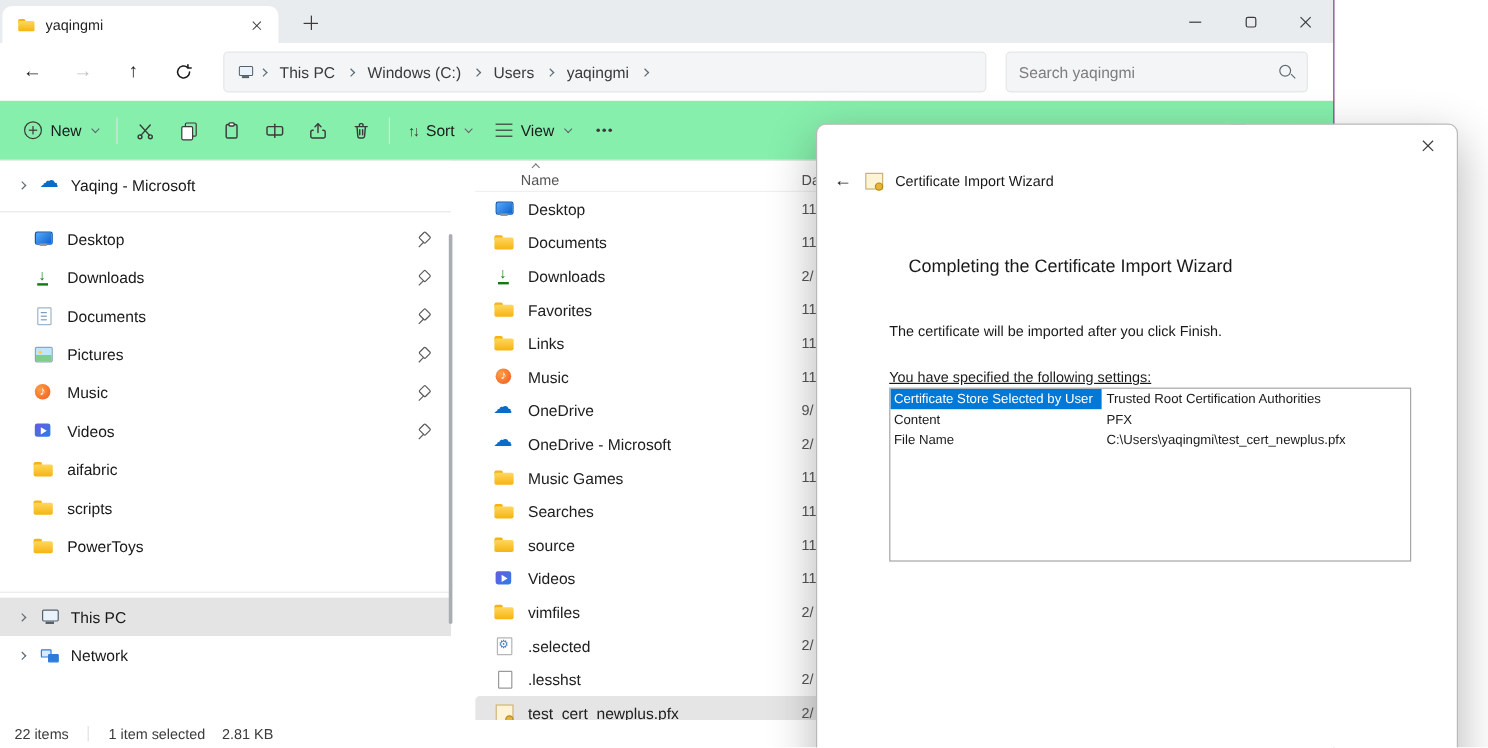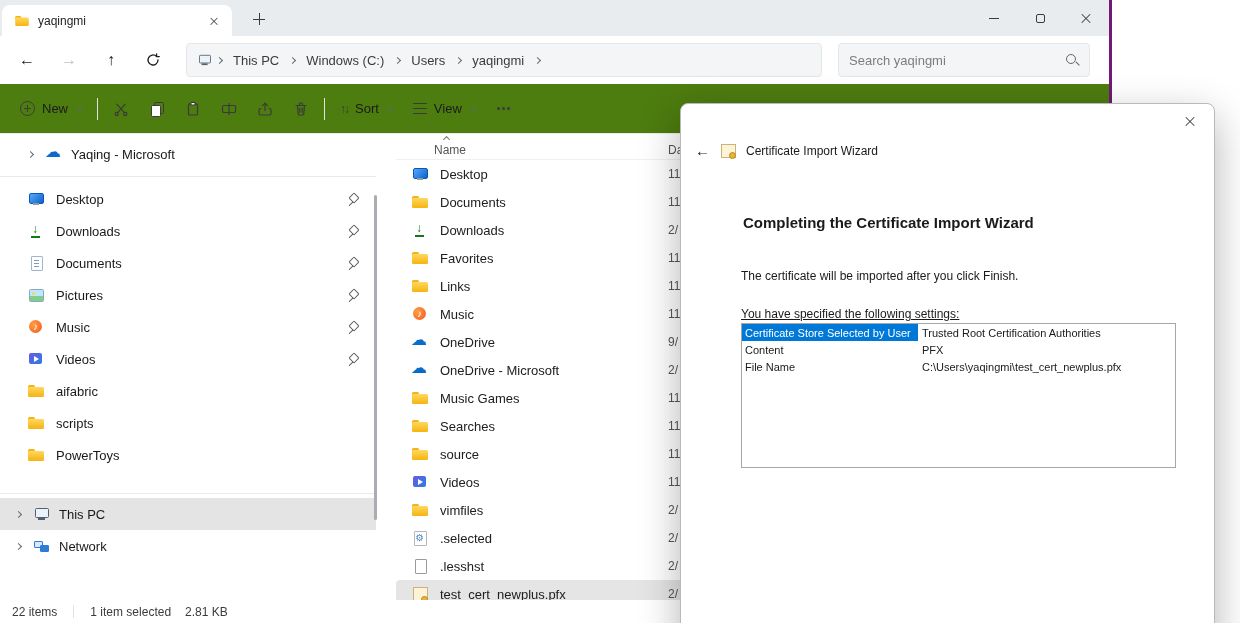--- a/index.html
+++ b/index.html
@@ -1,20 +1,20 @@
 <!DOCTYPE html>
 <html><head>
 <meta charset="utf-8">
 <style>
   * { margin:0; padding:0; box-sizing:border-box; }
   body { background:#fff; font-family:"Liberation Sans","DejaVu Sans",sans-serif; }
   .screen { position:relative; width:1240px; height:623px; background:#fff; overflow:hidden; }
 
   
-  .explorer { position:absolute; left:0; top:0; width:1112px; height:623px; background:#fff; border-right:3px solid #701a75; }
+  .explorer { position:absolute; left:0; top:0; width:1112px; height:623px; background:#fff; border-right:1px solid #701a75; }
 
   .tabstrip { position:absolute; left:0; top:0; width:100%; height:36px; background:#e8ecef; }
   .tab { position:absolute; left:2px; top:5px; width:230px; height:31px; background:#fff; border-radius:8px 8px 0 0;
          display:flex; align-items:center; gap:8px; padding:0 8px 0 12px; font-size:12px; color:#242424; }
   .tab-title { flex:1; white-space:nowrap; overflow:hidden; }
   .tab-close { width:20px; height:20px; border-radius:4px; display:flex; align-items:center; justify-content:center; }
   .newtab { position:absolute; left:246px; top:7px; width:26px; height:24px; border-radius:4px; display:flex; align-items:center; justify-content:center; }
   .win-controls { position:absolute; right:0; top:0; height:36px; display:flex; }
   .wc { width:46px; height:36px; display:flex; align-items:center; justify-content:center; }
   .min-ic { width:10px; height:1px; background:#3b3b3b; }
@@ -45,41 +45,41 @@
   .chev-down { transform:rotate(45deg); margin-left:2px; margin-top:-3px; }
   .chev-up { transform:rotate(-135deg); }
   .searchbox { margin-left:16px; width:252px; height:34px; background:#f3f5f6; border:1px solid #e4e7e9; border-radius:4px;
                display:flex; align-items:center; padding:0 10px; }
   .searchbox input { flex:1; border:none; outline:none; background:transparent; font-size:13px; color:#333; font-family:inherit; }
   .searchbox input::placeholder { color:#7d7d7d; }
   .search-ic { width:13px; height:13px; position:relative; }
   .search-ic::before { content:''; position:absolute; left:0; top:0; width:8px; height:8px; border:1.4px solid #5f6a72; border-radius:50%; }
   .search-ic::after { content:''; position:absolute; left:8.5px; top:9px; width:5px; height:1.4px; background:#5f6a72; transform:rotate(45deg); }
 
-  .cmdbar { position:absolute; top:84px; left:0; width:100%; height:50px; background:#4d7c0f; border-bottom:1px solid #ececec;
+  .cmdbar { position:absolute; top:84px; left:0; width:100%; height:50px; background:#86efac; border-bottom:1px solid #ececec;
             display:flex; align-items:center; padding:0 10px; }
   .cmd { display:flex; align-items:center; gap:7px; height:36px; padding:0 10px; border-radius:4px; font-size:13px; color:#1b1b1b; }
   .cmd-ic { width:36px; justify-content:center; padding:0; }
   .vsep { width:1px; height:22px; background:#e2e2e2; margin:0 5px; }
   .circle-plus { width:15px; height:15px; border:1.2px solid #3b3b3b; border-radius:50%; position:relative; }
   .circle-plus::before, .circle-plus::after { content:''; position:absolute; background:#3b3b3b; }
   .circle-plus::before { left:3px; top:6px; width:7px; height:1.1px; }
   .circle-plus::after { left:6px; top:3px; width:1.1px; height:7px; }
   .copy-ic { position:relative; width:14px; height:14px; }
   .copy-ic::before { content:''; position:absolute; left:4px; top:0; width:8px; height:10px; border:1.2px solid #3b3b3b; border-radius:1.5px; }
   .copy-ic::after { content:''; position:absolute; left:1px; top:3px; width:8px; height:10px; border:1.2px solid #3b3b3b; border-radius:1.5px; background:#fff; }
   .sort-ic::before { content:'↑↓'; letter-spacing:-2px; font-size:12px; color:#3b3b3b; }
   .view-ic { width:14px; height:11px; border-top:1.4px solid #3b3b3b; border-bottom:1.4px solid #3b3b3b; position:relative; }
   .view-ic::before { content:''; position:absolute; left:0; top:3.8px; width:14px; height:1.4px; background:#3b3b3b; }
   .dots-ic { width:3px; height:3px; border-radius:50%; background:#3b3b3b; box-shadow:5px 0 0 #3b3b3b, 10px 0 0 #3b3b3b; margin-right:10px; }
   .cmd-details { margin-left:auto; margin-right:4px; }
 
   
   .sidebar { position:absolute; left:0; top:134px; width:376px; bottom:23px; background:#fff; overflow:hidden; font-size:13px; color:#191919; }
-  .sb-one { display:flex; align-items:center; gap:9px; height:32px; margin-top:4px; padding-left:24px; }
+  .sb-one { display:flex; align-items:center; gap:9px; height:32px; margin-top:4px; padding-left:12px; }
   .sb-sep { height:1px; background:#e9e9e9; margin:6px 0; }
   .sb-sep2 { height:1px; background:#e9e9e9; margin:22px 0 4px; }
   .sb-item { display:flex; align-items:center; gap:12px; height:32px; padding-left:28px; position:relative; border-radius:4px; }
   .sb-item .pin { position:absolute; right:16px; }
   .pin { width:13px; height:13px; position:relative; display:none; }
   .pin.show { display:block; }
   .pin::before { content:''; position:absolute; right:2px; top:1px; width:6px; height:6px; border:1.3px solid #5c5c5c; border-radius:1.5px; transform:rotate(45deg); }
   .pin::after { content:''; position:absolute; left:1px; bottom:1px; width:6px; height:1.3px; background:#5c5c5c; transform:rotate(135deg); }
   .sb-tree { display:flex; align-items:center; gap:9px; height:32px; padding-left:12px; }
   .sb-tree.selected { background:#e4e4e4; }
@@ -125,21 +125,21 @@
   .ic-doc::before { content:''; left:3px; top:1px; width:10px; height:13px; background:#fff; border:1px solid #9a9a9a; border-radius:1px; }
   .ic-cert::before { content:''; left:1px; top:1px; width:13px; height:12px; background:#fdf4d7; border:1px solid #c9b37a; }
   .ic-cert::after { content:''; left:8.5px; top:9.5px; width:5px; height:5px; background:#e8b339; border:1px solid #b98a1e; border-radius:50%; }
 
   
   .dialog { position:absolute; left:680px; top:103px; width:535px; height:586px; background:#fff; border:1px solid #b9b9b9;
             border-radius:8px 8px 0 0; box-shadow:0 14px 40px rgba(0,0,0,.3); z-index:10; font-size:12px; color:#1a1a1a; overflow:hidden; }
   .dlg-close { position:absolute; top:2px; right:2px; width:44px; height:30px; display:flex; align-items:center; justify-content:center; }
   .dlg-head { position:absolute; top:38px; left:14px; display:flex; align-items:center; gap:10px; }
   .dlg-back::before { content:'←'; font-size:15px; color:#1a1a1a; }
-  .dlg-heading { position:absolute; top:110px; left:62px; font-size:15px; font-weight:700; }
+  .dlg-heading { position:absolute; top:110px; left:76px; font-size:15px; font-weight:400; }
   .dlg-desc { position:absolute; top:165px; left:60px; }
   .dlg-intro { position:absolute; top:203px; left:60px;text-decoration:underline; }
   .settings { position:absolute; top:219px; left:60px; width:435px; height:145px; border:1px solid #a6a6a6; background:#fff; overflow:hidden; }
   .srow { display:flex; align-items:center; height:17px; font-size:11px; white-space:nowrap; }
   .skey { width:176px; flex:none; height:17px; display:flex; align-items:center; padding:0 3px; overflow:hidden; }
   .skey.hl { background:#0078d7; color:#fff; }
   .sval { padding-left:4px; }
   .dlg-footer { position:absolute; left:0; right:0; bottom:0; height:33px; background:#fafafa; border-top:1px solid #e2e2e2;
                 display:flex; align-items:center; justify-content:flex-end; padding-right:15px; }
   .dlg-btn { min-width:68px; height:23px; display:flex; align-items:center; justify-content:center; font-size:12px; border-radius:3px; background:#fdfdfd; }

